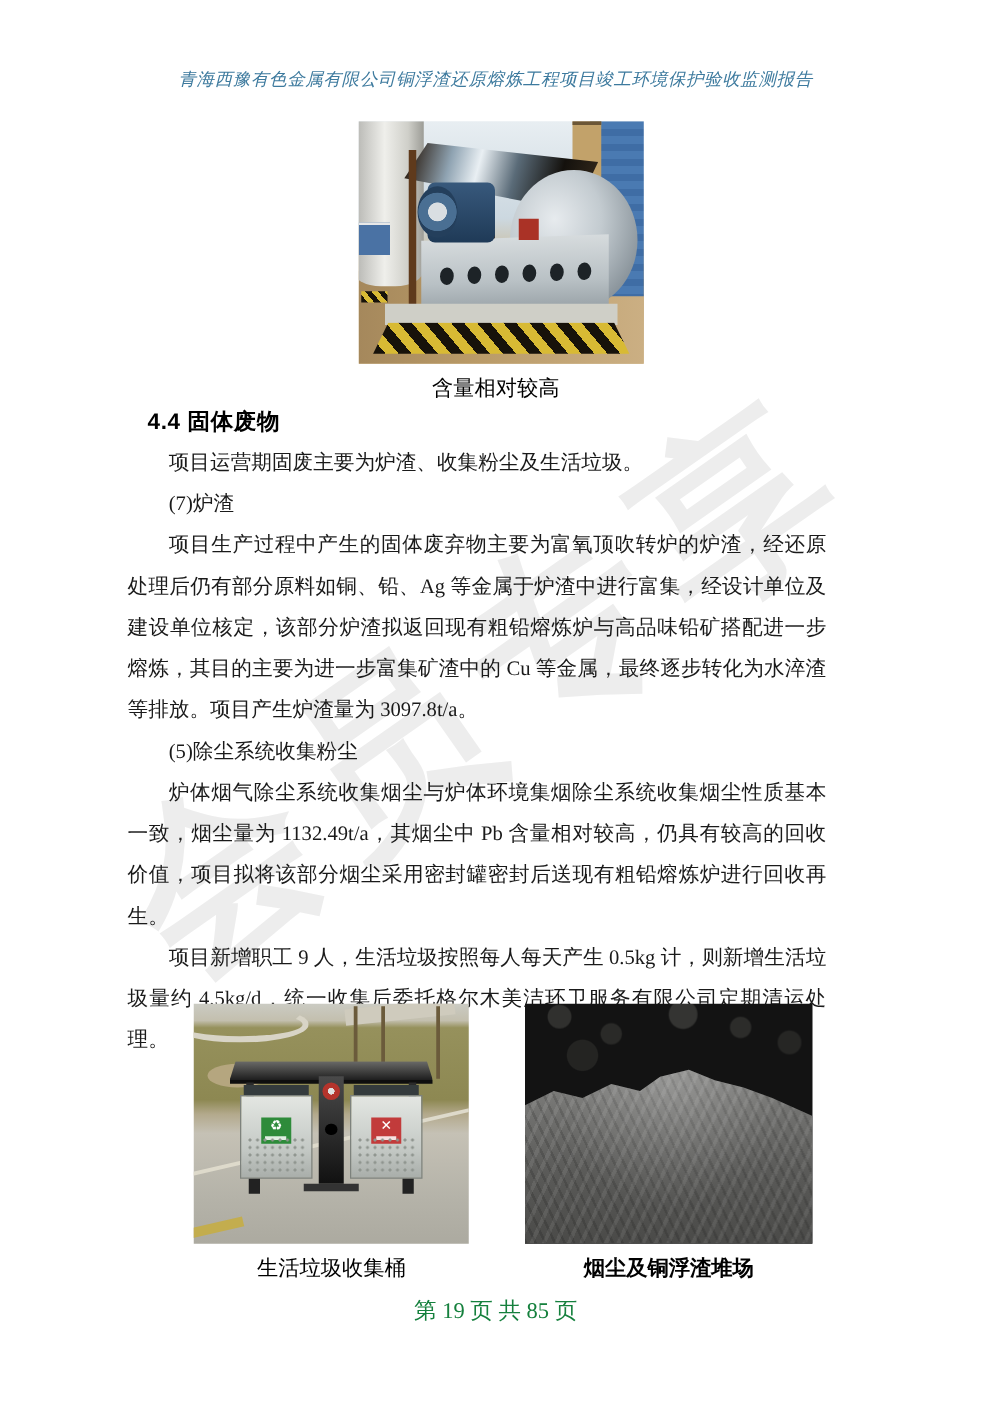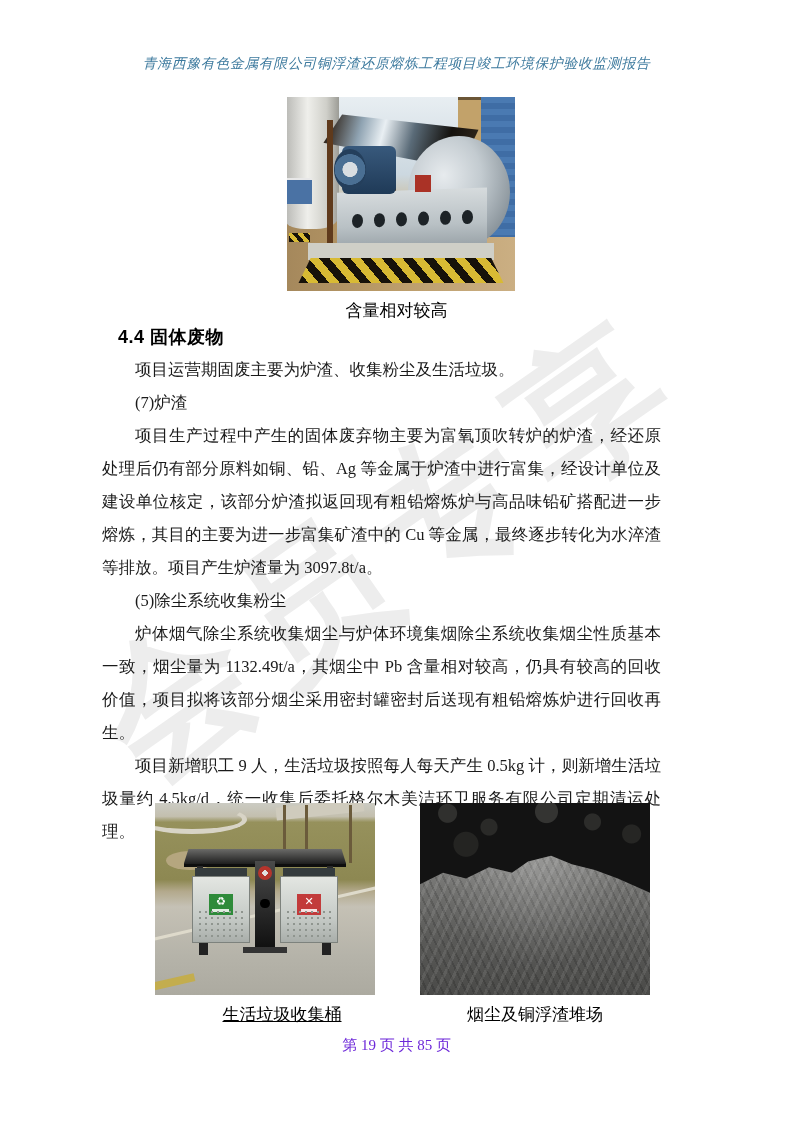--- a/index.html
+++ b/index.html
@@ -111,24 +111,24 @@
       linear-gradient(180deg,#858583 0%,#6e6e6c 30%,#5a5a58 60%,#4a4a48 100%);}
   
   .caption-top{position:absolute;left:0;top:299px;width:100%;text-align:center;
     font-size:17px;color:#000;z-index:2;}
   .section-heading{position:absolute;left:118px;top:325px;font-size:18px;font-weight:bold;
     color:#000;z-index:2;letter-spacing:.5px;}
   .body-text{position:absolute;left:102px;top:353px;width:559px;z-index:1;
     font-size:16.5px;line-height:33px;text-align:justify;font-family:Liberation Serif, serif;}
   .para{margin:0;text-indent:2em;}
   .caption-bottom{position:absolute;top:1003px;text-align:center;font-size:17px;color:#000;z-index:2;}
-  .caption-bins{left:172px;width:220px;text-decoration:underline;}
-  .caption-pile{left:420px;width:230px;}
+  .caption-bins{left:155px;width:220px;}
+  .caption-pile{left:420px;width:230px;font-weight:bold;}
   .page-footer{position:absolute;left:0;top:1036px;width:100%;text-align:center;
-    font-size:15px;font-family:"Liberation Serif",serif;color:#6d28d9;z-index:2;}
+    font-size:18px;font-family:"Liberation Serif",serif;color:#15803d;z-index:2;}
 </style>
 </head>
 <body>
 
 <div class="page">
 
   <div class="doc-header">青海西豫有色金属有限公司铜浮渣还原熔炼工程项目竣工环境保护验收监测报告</div>
 
   <div class="watermark">会员专享</div>
 

